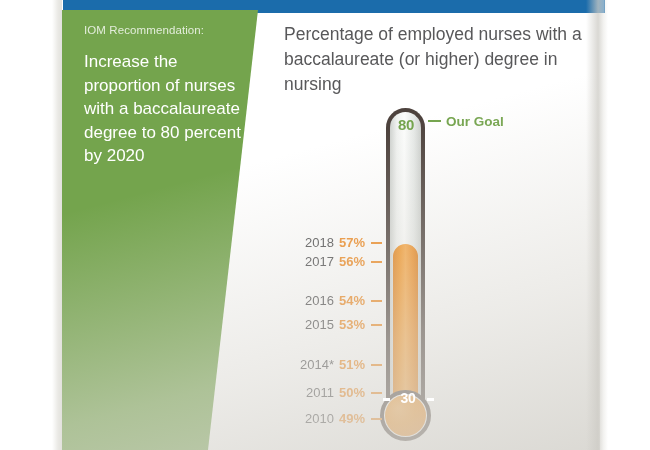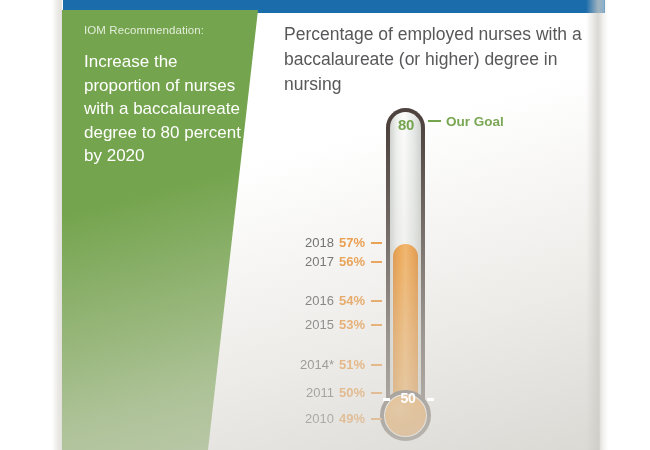--- a/index.html
+++ b/index.html
@@ -302,21 +302,21 @@
     <div class="bulb-fill"></div>
     <div class="goal-number">80</div>
   </div>
 
   <div class="goal-callout">
     <span class="goal-dash"></span><span>Our Goal</span>
   </div>
 
   <div class="fifty-tick-l"></div>
   <div class="fifty-tick-r"></div>
-  <div class="fifty-mark">50</div>
+  <div class="fifty-mark">30</div>
 
   <div class="year-rows">
       <div class="year-row" style="top: 0px;"><span class="year-label">2018</span><span class="pct-label">57%</span><span class="row-dash"></span></div>
       <div class="year-row" style="top: 19px;"><span class="year-label">2017</span><span class="pct-label">56%</span><span class="row-dash"></span></div>
       <div class="year-row" style="top: 58px;"><span class="year-label">2016</span><span class="pct-label">54%</span><span class="row-dash"></span></div>
       <div class="year-row" style="top: 82px;"><span class="year-label">2015</span><span class="pct-label">53%</span><span class="row-dash"></span></div>
       <div class="year-row" style="top: 122px;"><span class="year-label">2014*</span><span class="pct-label">51%</span><span class="row-dash"></span></div>
       <div class="year-row" style="top: 150px;"><span class="year-label">2011</span><span class="pct-label">50%</span><span class="row-dash"></span></div>
       <div class="year-row" style="top: 176px;"><span class="year-label">2010</span><span class="pct-label">49%</span><span class="row-dash"></span></div>
     </div>

